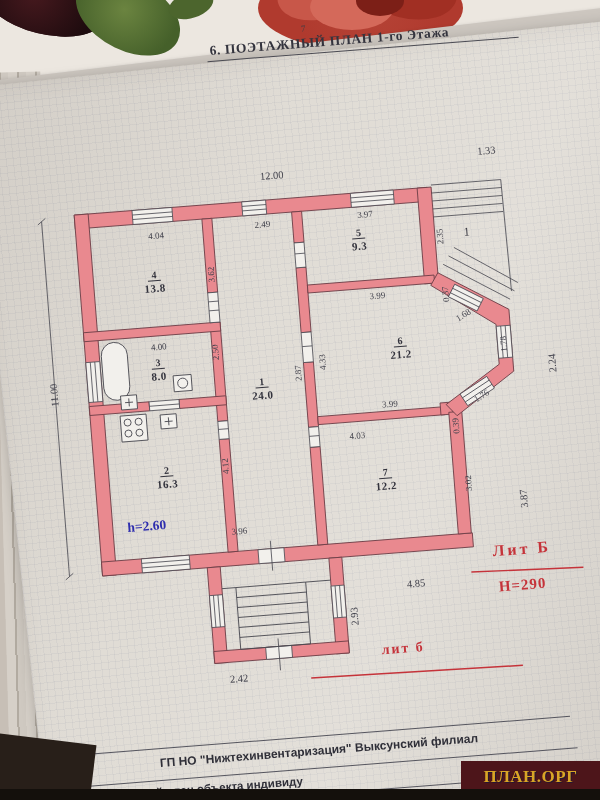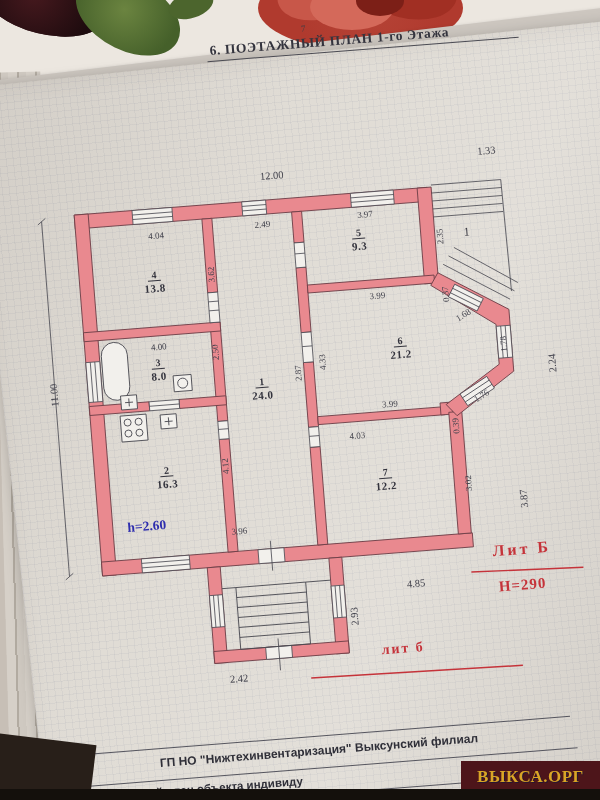--- a/index.html
+++ b/index.html
@@ -317,14 +317,14 @@
   <div class="abs foot-rule" style="left:20px;top:718px;width:505px;"></div>
   <span class="abs ctr foot-text" style="left:272px;top:733px;font-size:12px;">ГП НО "Нижтехинвентаризация"  Выксунский филиал</span>
   <div class="abs foot-rule" style="left:15px;top:750px;width:515px;"></div>
   <span class="abs foot-text" style="left:48px;top:756px;font-size:11.5px;">Поэтажный план объекта индивиду</span>
   <div class="abs foot-rule" style="left:42px;top:776px;width:480px;"></div>
 
   <div class="abs foot-tick" style="left:518px;top:776px;"></div>
 </div>
 
 <div class="wedge"></div>
-<div class="watermark">ВЫКСА.ОРГ</div>
+<div class="watermark">ПЛАН.ОРГ</div>
 <div class="black-strip"></div>
 
 </body></html>

